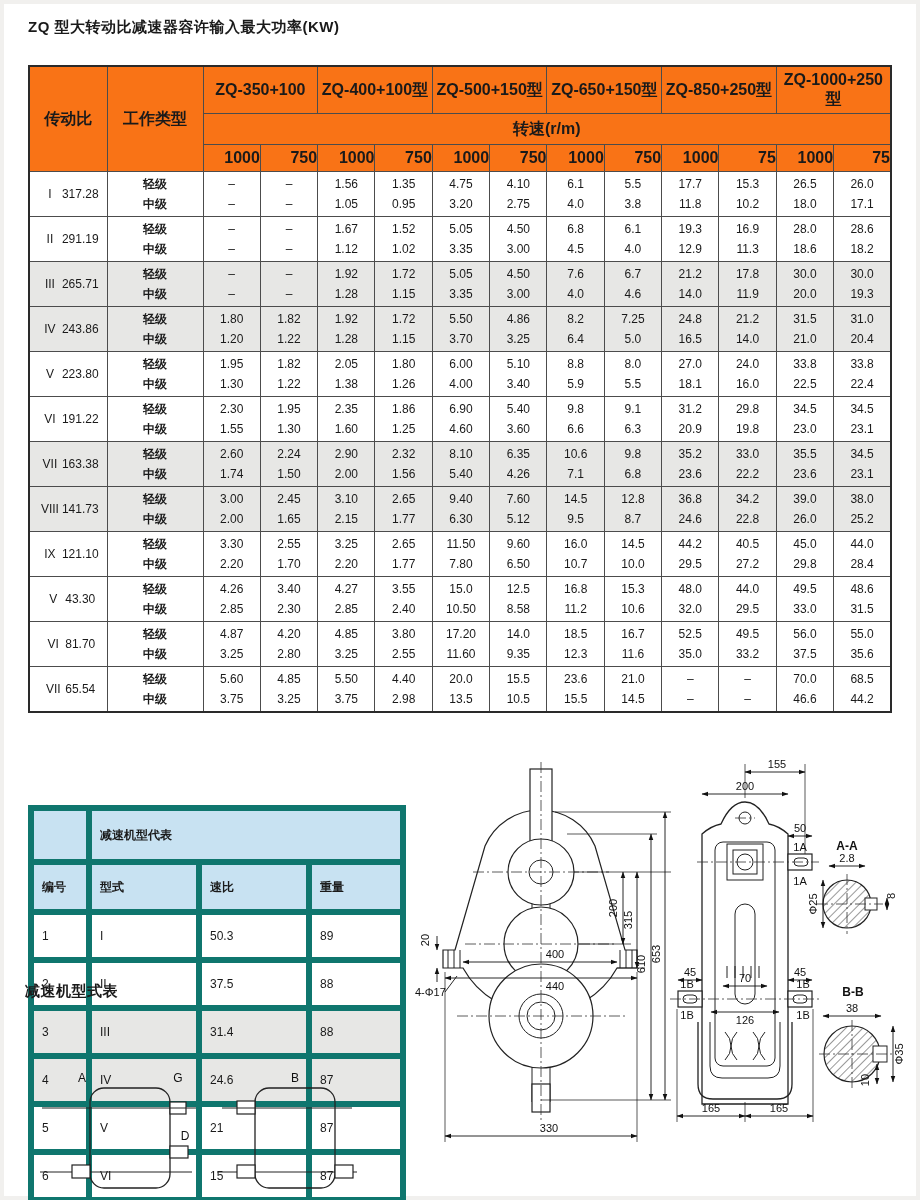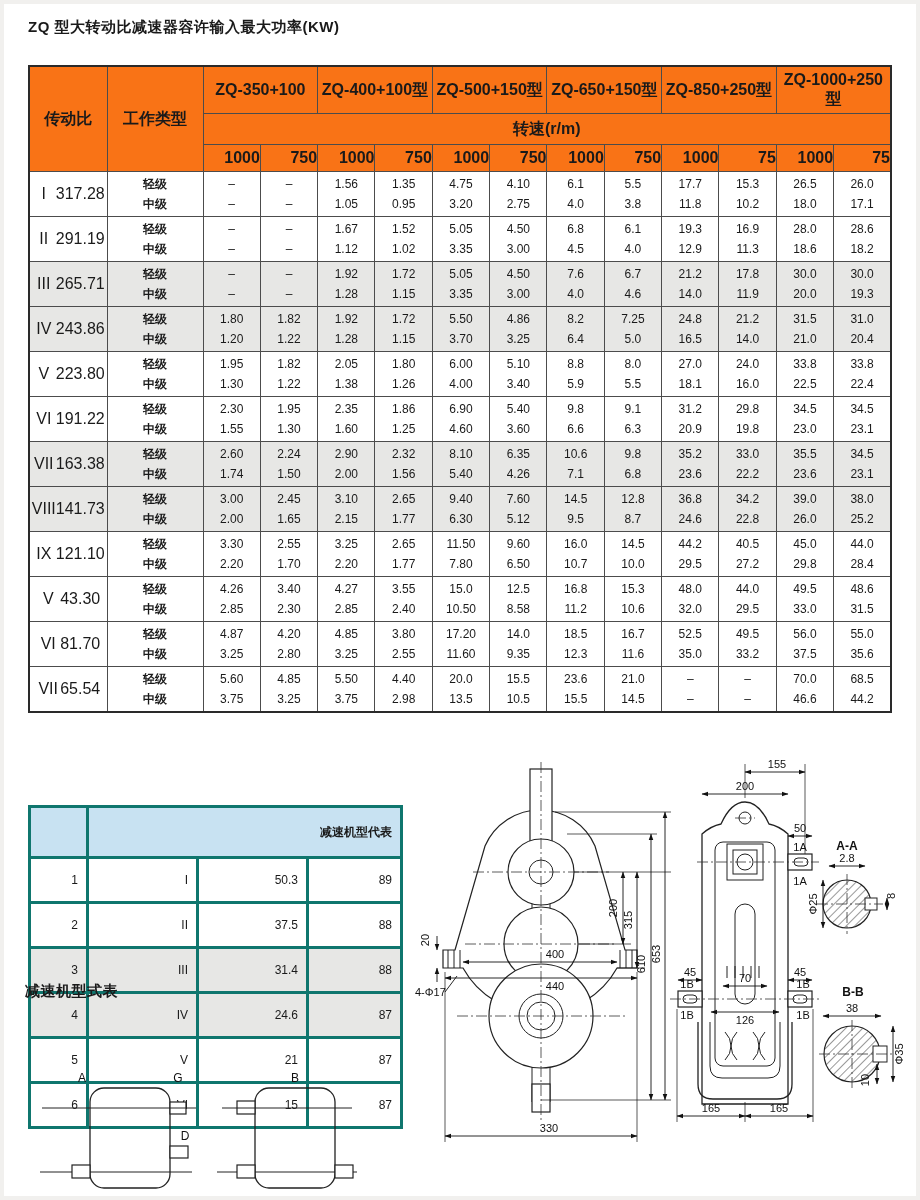--- a/index.html
+++ b/index.html
@@ -19,29 +19,29 @@
   #power-table{position:absolute;left:24px;top:61px;width:864px;font-size:12px;}
   #power-table th,#power-table td{border:1px solid #4c4c4c;text-align:center;padding:0;overflow:hidden;}
   #power-table{border:2px solid #2a2a2a;}
   #power-table thead th{background:#f97316;font-weight:bold;font-size:16px;}
   #power-table .hr-models th{height:46px;}
   #power-table .hr-speedlabel th{height:30px;}
   #power-table .hr-speeds th{height:26px;font-weight:bold;text-align:right;}
   #power-table tbody td{height:44px;background:#fff;}
   #power-table tbody tr.shaded td{background:#e7e7e5;}
   #power-table tbody td div{line-height:20px;}
-  #power-table td.c-id{font-size:16px;}
+  #power-table td.c-id{font-size:12px;}
   #power-table td.c-id .no{display:inline-block;width:24px;text-align:center;}
   #power-table td.c-id .rv{display:inline-block;}
   #power-table td.c-grade{font-weight:bold;}
   #power-table td.c-grade div{line-height:20px;}
 
   
   #model-table{position:absolute;left:24px;top:801px;width:372px;font-size:12px;border:2px solid #2a2a2a;}
-  #model-table th,#model-table td{border:3px solid #0f766e;text-align:right;padding:8px;}
+  #model-table th,#model-table td{border:6px solid #0f766e;text-align:left;padding:8px;}
   #model-table thead th{background:#c8e2f2;font-weight:bold;}
   #model-table .mr1 th{height:32px;}
   #model-table .mr2 th{height:28px;}
   #model-table tbody td{height:26px;background:#fff;}
   #model-table tbody tr.shaded td{background:#e7e7e5;}
 
   
   svg{position:absolute;}
   #drawing-svg{left:411px;top:750px;}
   #types-svg{left:26px;top:1056px;}
@@ -777,20 +777,26 @@
         <col style="width:58px">
         <col style="width:110px">
         <col style="width:110px">
         <col style="width:94px">
       </colgroup>
     <thead>
       <tr class="mr1">
         <th></th>
         <th colspan="3">减速机型代表</th>
       </tr>
+      <tr class="mr2">
+        <th>编号</th>
+        <th>型式</th>
+        <th>速比</th>
+        <th>重量</th>
+      </tr>
     </thead>
     <tbody>
         <tr>
           <td>1</td>
           <td>I</td>
           <td>50.3</td>
           <td>89</td>
         </tr>
         <tr>
           <td>2</td>

